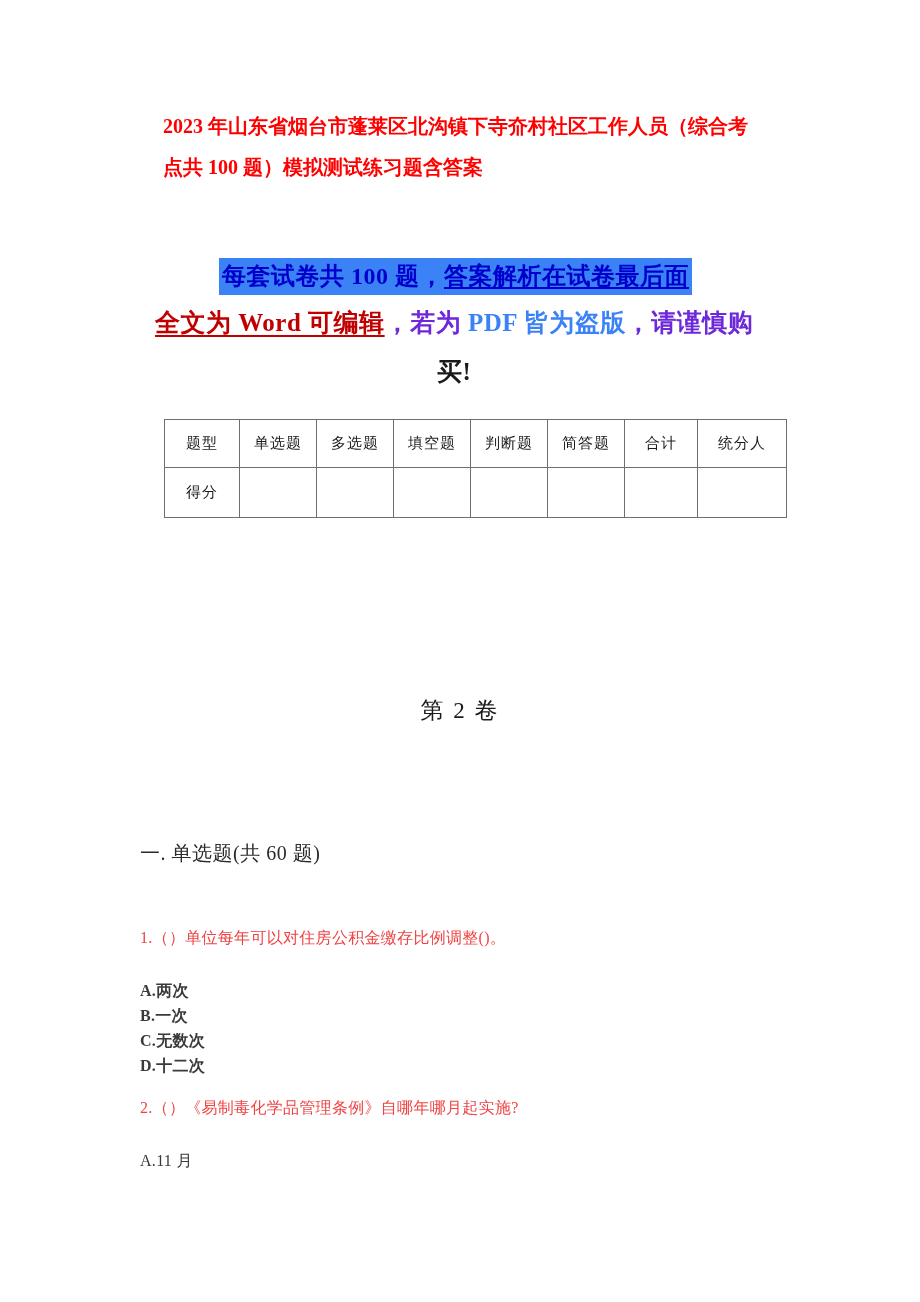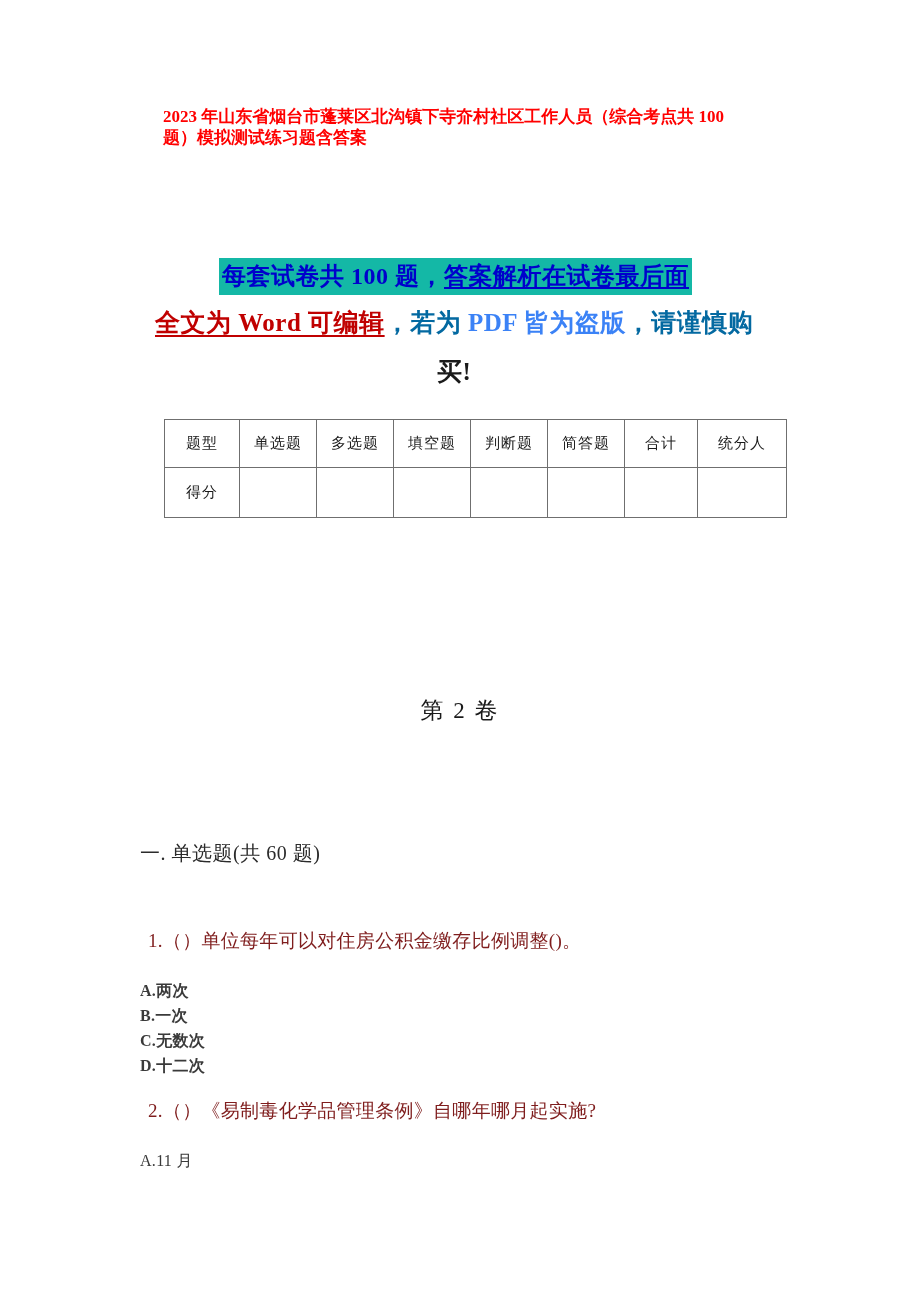--- a/index.html
+++ b/index.html
@@ -20,22 +20,22 @@
     height: 1302px;
     padding: 0;
     box-sizing: border-box;
     position: relative;
   }
 
   
   .doc-title {
     color: #ff0000;
     font-weight: bold;
-    font-size: 17px;
-    line-height: 21px;
+    font-size: 20px;
+    line-height: 41px;
     text-align: left;
     margin: 0;
     padding: 0;
     position: absolute;
     left: 163px;
     top: 106px;
     width: 597px;
     letter-spacing: 0px;
   }
 
@@ -52,41 +52,41 @@
     color: #c00000;
     letter-spacing: 1px;
   }
   .line-time .gap { display:inline-block; width: 22px; }
 
   .line-count {
     left: 219px;
     top: 258px;
     font-size: 24px;
     color: #0000cc;
-    background: #14b8a6;
+    background: #3b82f6;
     padding: 2px 3px 3px 3px;
     letter-spacing: 0.5px;
   }
   .line-count .underlined {
     text-decoration: underline;
     text-underline-offset: 3px;
   }
 
   .line-word {
     left: 155px;
     top: 306px;
     font-size: 25px;
     letter-spacing: 0.5px;
   }
   .line-word .seg-red-ul {
     color: #c00000;
     text-decoration: underline;
     text-underline-offset: 4px;
   }
-  .line-word .seg-black { color: #0369a1; text-align: center; }
+  .line-word .seg-black { color: #6d28d9; text-align: center; }
   .line-word .seg-red { color: #3b82f6; }
 
   .line-buy {
     left: 437px;
     top: 355px;
     font-size: 25px;
     color: #1a1a1a;
     letter-spacing: 0.5px;
   }
 
@@ -133,23 +133,23 @@
     left: 140px;
     top: 840px;
     font-size: 20px;
     color: #2b2b2b;
     letter-spacing: 0.5px;
   }
 
   
   .question {
     position: absolute;
-    left: 148px;
-    font-size: 19px;
-    color: #7f1d1d;
+    left: 140px;
+    font-size: 16px;
+    color: #ef4444;
     letter-spacing: 0.3px;
     white-space: nowrap;
   }
   .q1 { top: 928px; }
   .q2 { top: 1098px; }
 
   .options {
     position: absolute;
     left: 140px;
     font-size: 16px;

